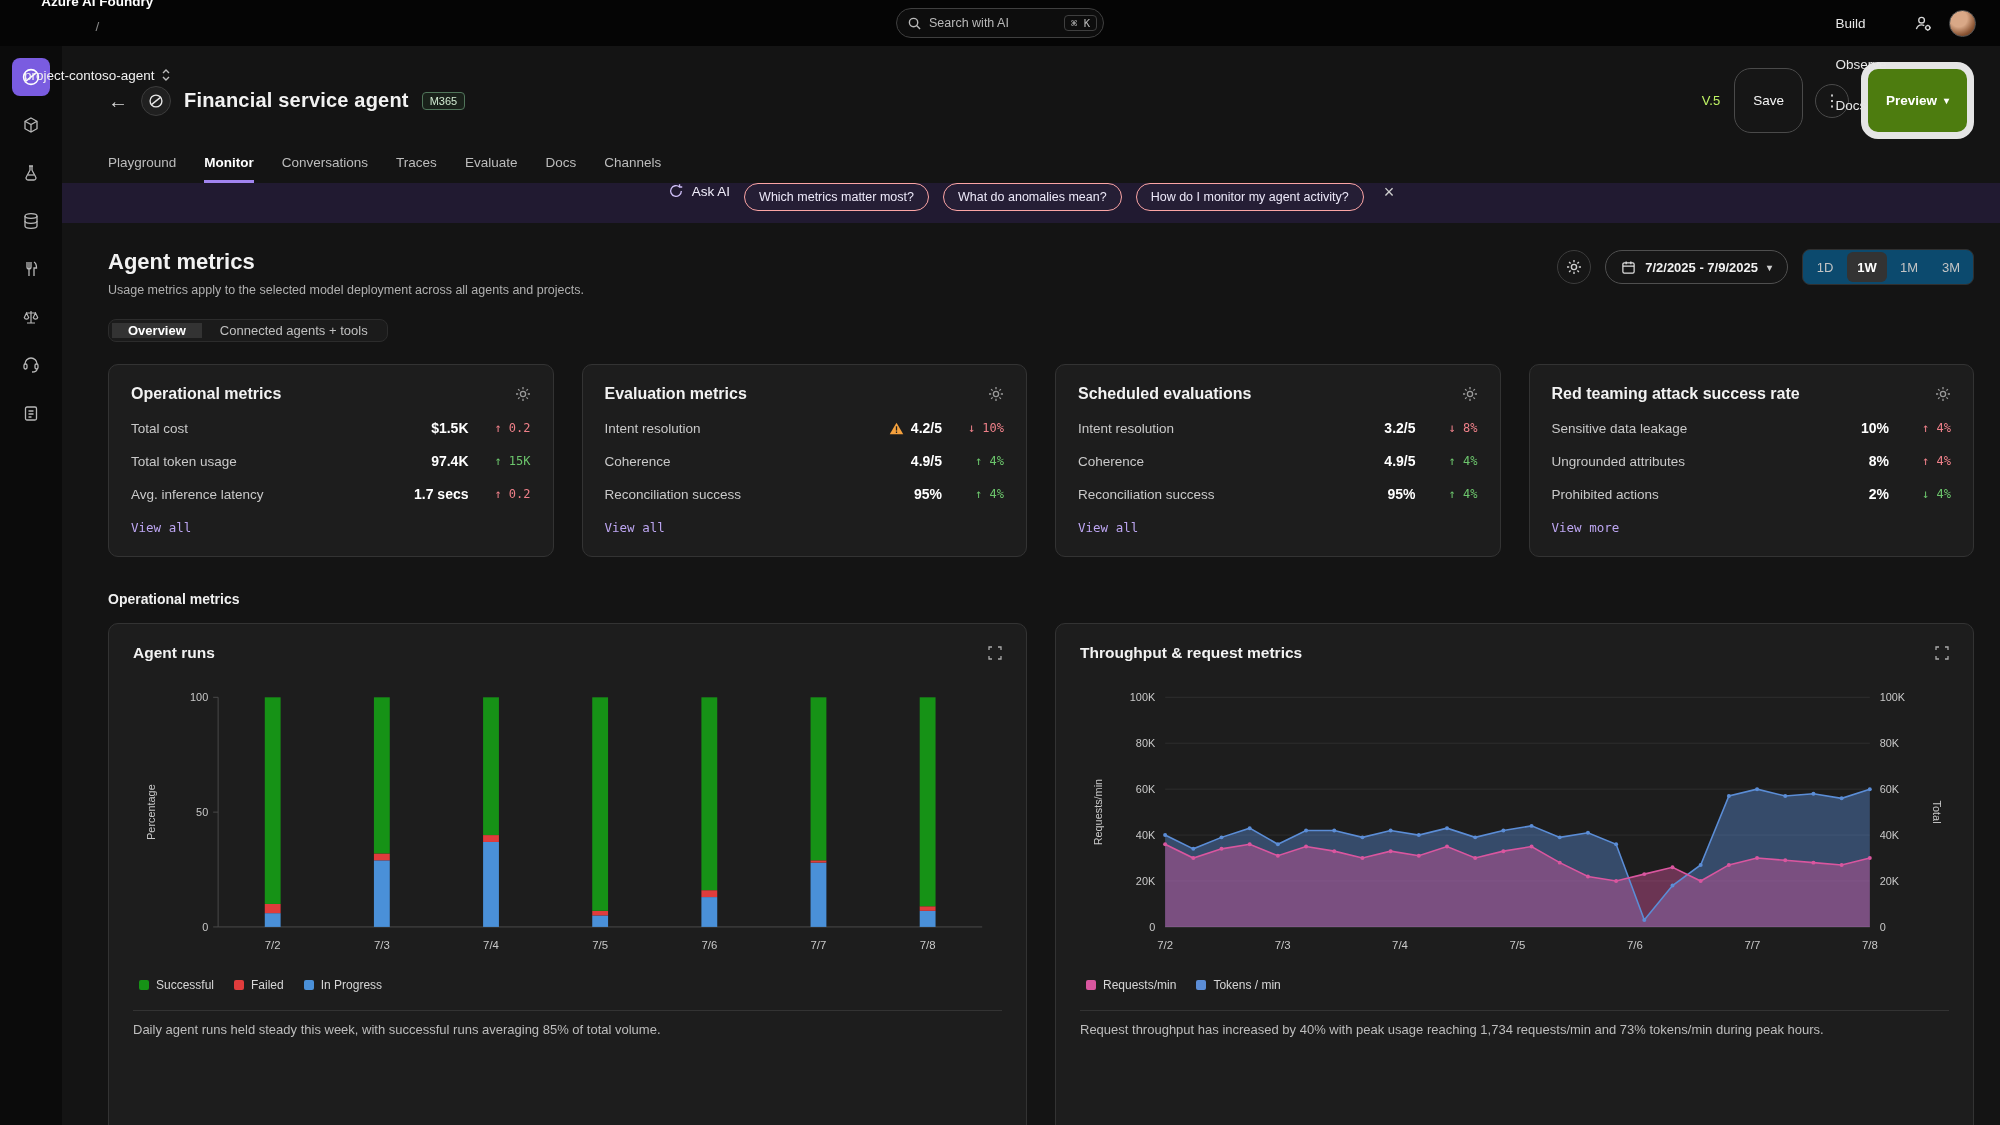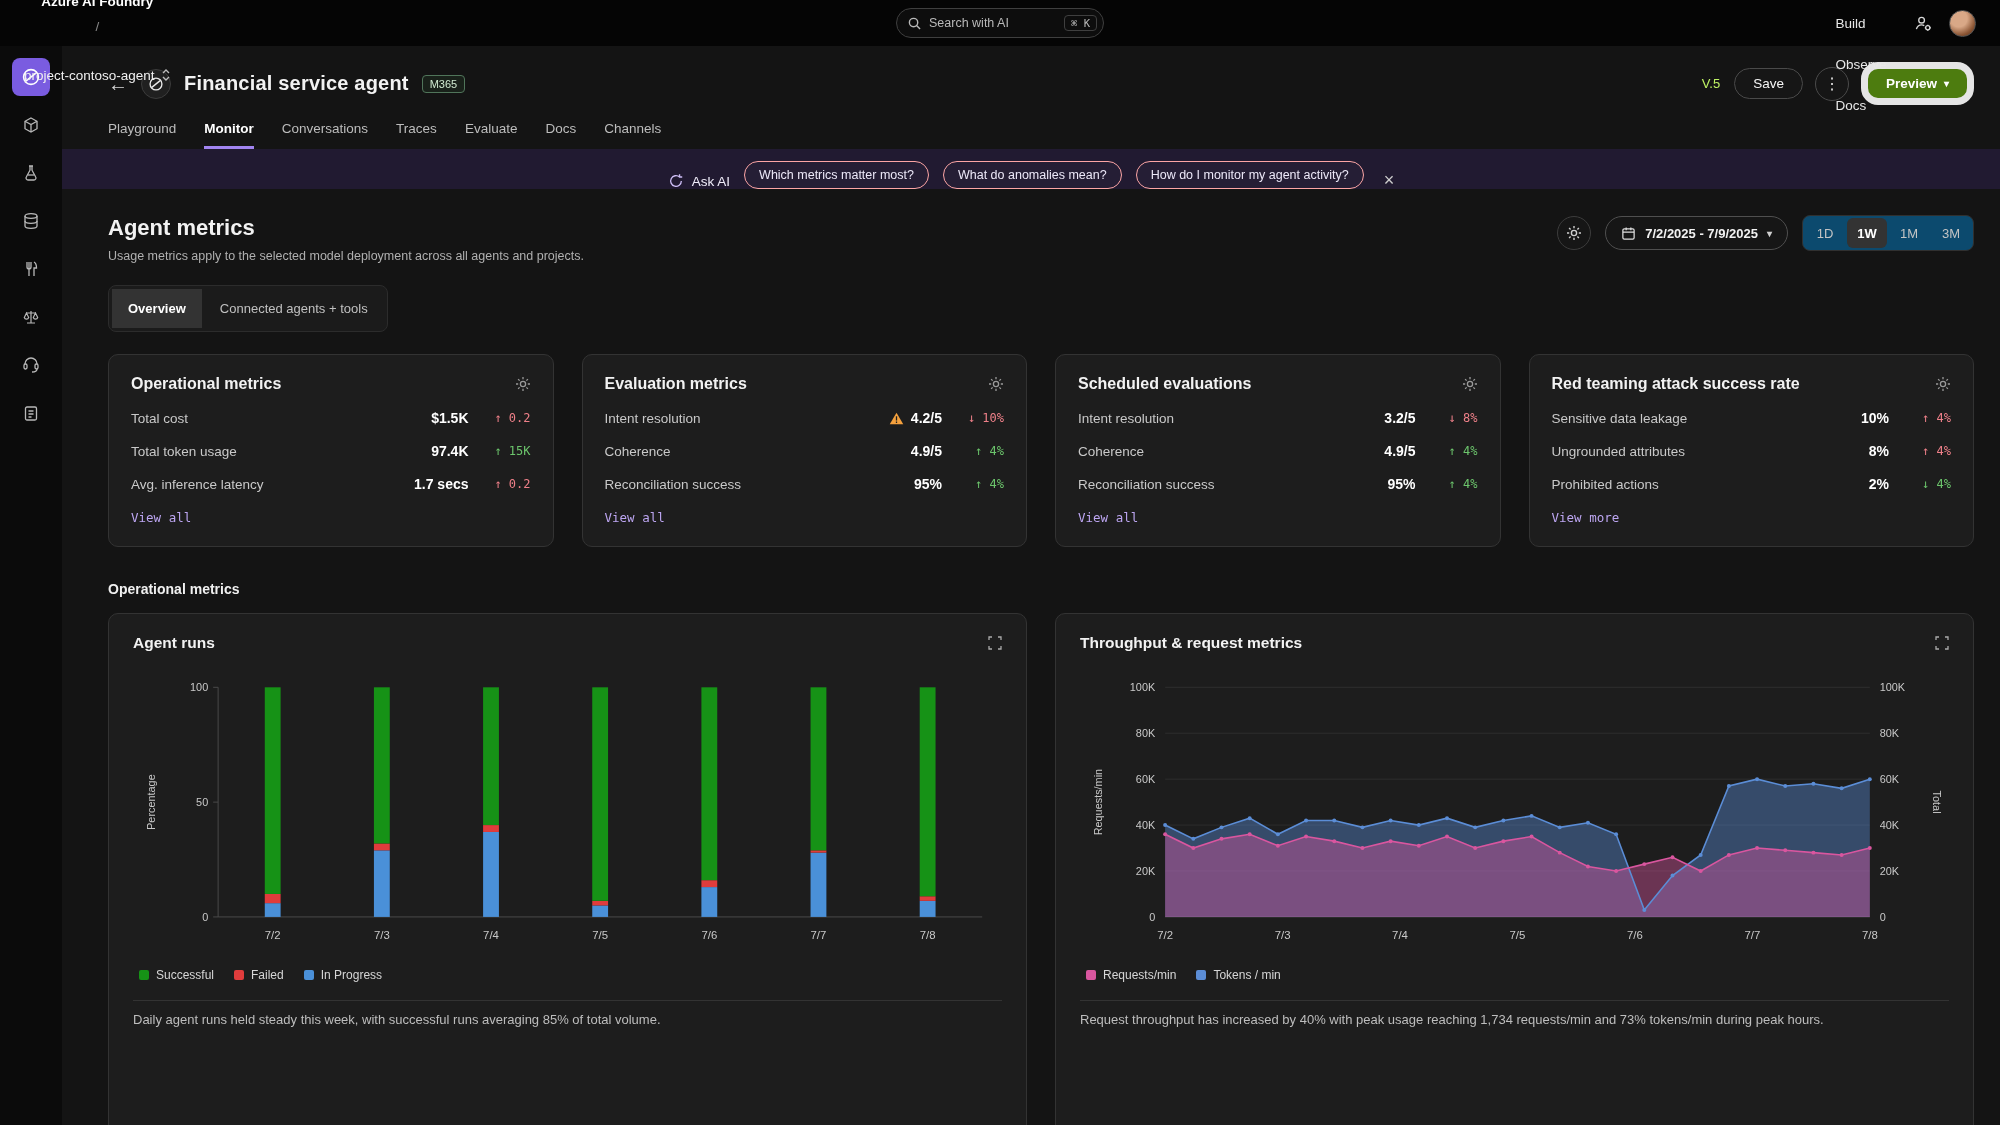--- a/index.html
+++ b/index.html
@@ -32,49 +32,49 @@
 
   
   .agent-header { padding:16px 26px 0 46px; }
   .ah-row1 { display:flex; align-items:center; gap:13px; }
   .back { font-size:20px; color:#d8d8d8; cursor:pointer; line-height:1; }
   .agent-glyph { width:30px; height:30px; border-radius:50%; background:#202020; border:1px solid #3c3c3c; display:flex; align-items:center; justify-content:center; }
   h1.title { font-size:20px; font-weight:700; letter-spacing:.2px; }
   .badge { font-size:11px; color:#cfe8cf; border:1px solid #50755a; background:rgba(80,160,90,.10); border-radius:4px; padding:2px 7px; }
   .ah-right { margin-left:auto; display:flex; align-items:center; gap:12px; }
   .version { color:#bef264; font-size:13px; margin-right:2px; }
-  .btn { font-size:13.5px; border-radius:17px; padding:7px 18px; cursor:pointer; display:flex; align-items:center; gap:7px; }
+  .btn { font-size:13.5px; border-radius:17px; padding:24px 18px; cursor:pointer; display:flex; align-items:center; gap:7px; }
   .btn.ghost { background:#161616; border:1px solid #4a4a4a; color:#f5f5f5; }
   .btn.more { width:34px; height:34px; padding:0; justify-content:center; border-radius:50%; background:#161616; border:1px solid #4a4a4a; font-size:16px; color:#e0e0e0; }
   .btn.primary { background:#4d7c0f; border:7px solid #e5e5e5; color:#fff; font-weight:600; }
   .tabs { display:flex; gap:28px; margin-top:16px; font-size:13.5px; }
   .tab { color:#bdbdbd; padding-bottom:10px; cursor:pointer; border-bottom:3px solid transparent; }
   .tab.active { color:#fff; font-weight:600; border-bottom-color:#a184f0; }
 
   
-  .askai { height:40px; background:#211a31; display:flex; align-items:flex-end; justify-content:center; gap:14px; }
+  .askai { height:40px; background:#211a31; display:flex; align-items:flex-start; justify-content:center; gap:14px; }
   .askai-label { font-size:13.5px; color:#f0edfa; display:flex; align-items:center; gap:8px; }
   .chip { font-size:12.5px; color:#ece8f8; border:1px solid #fca5a5; border-radius:15px; padding:6px 14px; cursor:pointer; background:rgba(255,255,255,.02); }
   .askai-close { color:#cfcfcf; font-size:18px; margin-left:6px; cursor:pointer; line-height:1; }
 
   
   .content { flex:1; padding:26px 26px 0 46px; overflow:hidden; }
   .metrics-head { display:flex; align-items:flex-start; }
   .mh-title { font-size:22px; font-weight:700; }
   .mh-sub { font-size:12.5px; color:#b0b0b0; margin-top:8px; }
   .mh-controls { margin-left:auto; display:flex; align-items:center; gap:14px; }
   .iconbtn { width:34px; height:34px; border-radius:50%; border:1px solid #3c3c3c; background:#161616; display:flex; align-items:center; justify-content:center; cursor:pointer; }
   .datebtn { height:34px; border-radius:17px; border:1px solid #4f4f4f; background:#161616; display:flex; align-items:center; gap:9px; padding:0 15px; font-size:13px; font-weight:600; cursor:pointer; }
   .datebtn .chev { font-size:10px; color:#cfcfcf; }
   .rangegroup { display:flex; gap:2px; background:#0c4a6e; border:1px solid #303030; border-radius:8px; padding:2px; }
   .range { width:40px; height:30px; display:flex; align-items:center; justify-content:center; font-size:13px; color:#c4c4c4; border-radius:6px; cursor:pointer; }
   .range.active { background:#333; color:#fff; font-weight:700; }
 
   .viewtabs { display:inline-flex; margin-top:22px; background:#1b1b1b; border:1px solid #2c2c2c; border-radius:8px; padding:3px; gap:2px; }
-  .vtab { font-size:13px; color:#c0c0c0; padding:12px 16px; border-radius:0; cursor:pointer; }
+  .vtab { font-size:13px; color:#c0c0c0; padding:0 16px; border-radius:0; cursor:pointer; }
   .vtab.active { background:#333; color:#fff; font-weight:600; }
 
   .cards { display:grid; grid-template-columns:repeat(4,1fr); gap:28px; margin-top:22px; }
   .card { background:#1d1d1d; border:1px solid #333; border-radius:10px; padding:20px 22px; }
   .card-head { display:flex; align-items:center; justify-content:space-between; }
   .card-head h3 { font-size:16px; font-weight:700; }
   .gearbtn { cursor:pointer; display:flex; }
   .mrow { display:flex; align-items:center; margin-top:17px; }
   .mlabel { flex:1; font-size:13.5px; color:#c9c9c9; }
   .mvalue { font-size:14px; font-weight:700; color:#fff; display:flex; align-items:center; gap:7px; }

